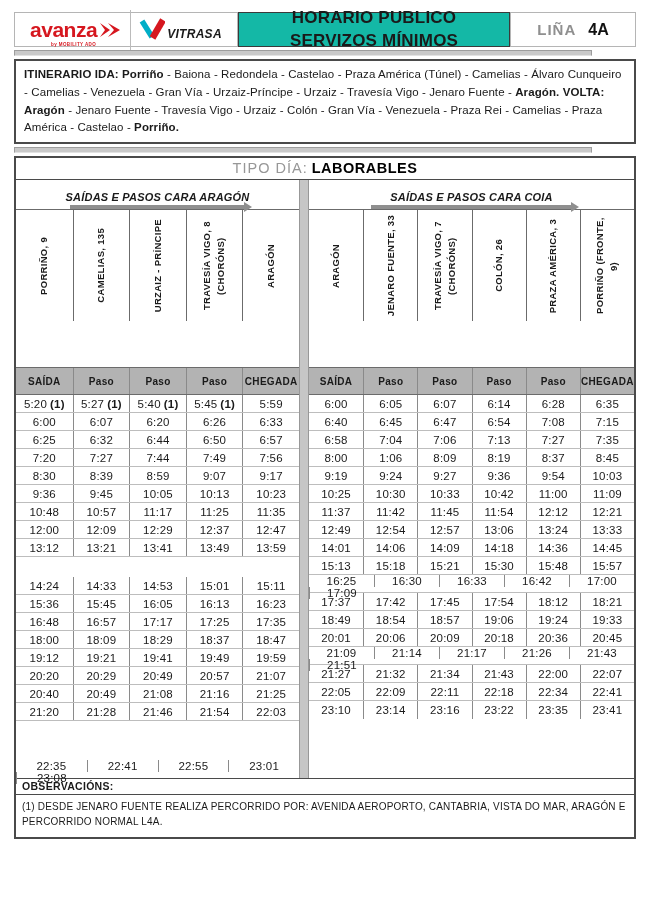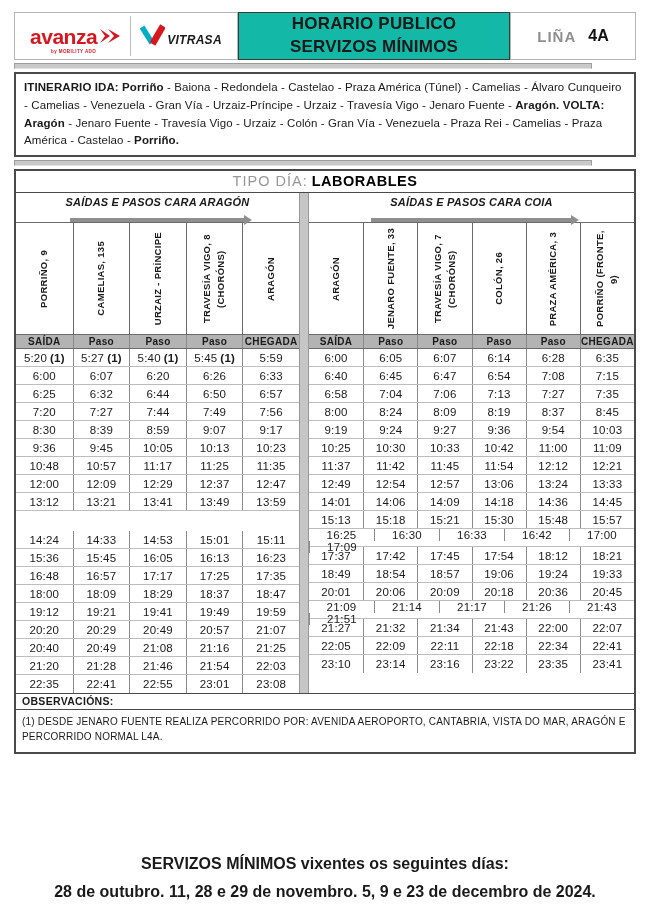--- a/index.html
+++ b/index.html
@@ -1,21 +1,21 @@
 <!DOCTYPE html>
 <html><head>
 <meta charset="utf-8">
 <style>
   * { box-sizing: border-box; margin: 0; padding: 0; }
   html, body { width: 650px; height: 919px; background: #ffffff; overflow: hidden; }
   body { font-family: "Liberation Sans", sans-serif; color: #1a1a1a; }
   .page { padding: 12px 14px 0 14px; width: 650px; }
 
   
-  .header { display: flex; height: 48px; }
+  .header { display: flex; height: 35px; }
   .logo-box { width: 224px; border: 1px solid #b5b5b5; background: #fff; display: flex; align-items: center; justify-content: center; gap: 8px; }
   .avanza { position: relative; display: flex; align-items: center; }
   .avanza-text { font-weight: bold; font-size: 21px; letter-spacing: -0.5px; line-height: 1; }
   .avanza-tagline { position: absolute; right: 26px; bottom: -7px; font-size: 4.5px; font-weight: bold; letter-spacing: 0.4px; }
   .logo-divider { width: 1px; height: 40px; background: #bbb; }
   .vitrasa { display: flex; align-items: flex-end; gap: 2px; }
   .vitrasa-text { font-weight: bold; font-style: italic; font-size: 12px; letter-spacing: 0.3px; padding-bottom: 2px; }
   .title-box { flex: 1; background: #14b8a6; border: 1px solid #3a3a3a; display: flex; flex-direction: column; align-items: center; justify-content: center; }
   .title-box div { font-weight: bold; font-size: 17px; letter-spacing: 0.2px; line-height: 1.35; }
   .lina-box { width: 126px; border: 1px solid #b5b5b5; display: flex; align-items: center; justify-content: center; gap: 12px; }
@@ -33,32 +33,32 @@
   .tipo-row { border-bottom: 1px solid #4a4a4a; text-align: center; padding: 2px 0 3px 0; font-size: 14.5px; }
   .tipo-label { color: #979797; letter-spacing: 1px; }
   .tipo-value { color: #000; font-weight: bold; letter-spacing: 0.5px; }
 
   .tables-wrap { display: flex; align-items: stretch; }
   .tside { display: flex; flex-direction: column; }
   .tside.left { width: 283px; }
   .tside.right { flex: 1; }
   .vdivider { width: 10px; background: #c6c6c6; border-left: 1px solid #989898; border-right: 1px solid #989898; }
 
-  .section-header { height: 29px; display: flex; flex-direction: column; align-items: center; justify-content: space-between; padding-top: 3px; }
+  .section-header { height: 29px; display: flex; flex-direction: column; align-items: center; justify-content: flex-end; padding-top: 3px; }
   .section-title { font-style: italic; font-weight: bold; font-size: 11px; letter-spacing: 0.2px; }
   .section-arrow { position: relative; height: 4px; background: #8f8f8f; width: 62%; margin-top: 2px; }
   .section-arrow::after { content: ""; position: absolute; right: -7px; top: -3px; border-left: 8px solid #8f8f8f; border-top: 5px solid transparent; border-bottom: 5px solid transparent; }
 
   .grid-row { display: grid; }
   .stops-row { height: 112px; border-top: 1px solid #6b6b6b; }
   .stop-cell { display: flex; align-items: center; justify-content: center; border-left: 1px solid #6b6b6b; overflow: hidden; }
   .stop-cell:first-child { border-left: none; }
   .stop-cell span { writing-mode: vertical-rl; transform: rotate(180deg); font-weight: bold; font-size: 9.5px; letter-spacing: 0.3px; line-height: 1.5; text-align: center; max-height: 104px; }
 
-  .label-row { height: 15px; background: #b3b3b3; border-top: 1px solid #6b6b6b; border-bottom: 1px solid #6b6b6b; }
+  .label-row { height: 28px; background: #b3b3b3; border-top: 1px solid #6b6b6b; border-bottom: 1px solid #6b6b6b; margin-top: 46px; }
   .label-cell { display: flex; align-items: center; justify-content: center; font-weight: bold; font-size: 10px; letter-spacing: 0.3px; border-left: 1px solid #8a8a8a; }
   .label-cell:first-child { border-left: none; }
 
   .time-row { height: 18px; border-bottom: 1px solid #bdbdbd; }
   .time-row:last-child { border-bottom: none; }
   .time-cell { display: flex; align-items: center; justify-content: center; font-size: 11.5px; letter-spacing: 0.2px; border-left: 1px solid #8a8a8a; }
   .time-cell:first-child { border-left: none; }
   .time-cell b { margin-left: 3px; }
 
   .obs-row { border-top: 1px solid #4a4a4a; border-bottom: 1px solid #4a4a4a; padding: 1px 6px 2px 6px; font-weight: bold; font-size: 10.5px; letter-spacing: 0.3px; }
@@ -259,21 +259,21 @@
               <div class="time-cell">21:16</div>
               <div class="time-cell">21:25</div>
             </div>
             <div class="grid-row time-row" style="grid-template-columns: repeat(5, 1fr);">
               <div class="time-cell">21:20</div>
               <div class="time-cell">21:28</div>
               <div class="time-cell">21:46</div>
               <div class="time-cell">21:54</div>
               <div class="time-cell">22:03</div>
             </div>
-            <div class="grid-row time-row" style="grid-template-columns: repeat(5, 1fr);">
+            <div class="grid-row time-row" style="grid-template-columns: repeat(4, 1fr); margin-top: 39px;">
               <div class="time-cell">22:35</div>
               <div class="time-cell">22:41</div>
               <div class="time-cell">22:55</div>
               <div class="time-cell">23:01</div>
               <div class="time-cell">23:08</div>
             </div>
           </div>
       </div>
 
       <div class="vdivider"></div>
@@ -331,21 +331,21 @@
             <div class="grid-row time-row" style="grid-template-columns: repeat(6, 1fr);">
               <div class="time-cell">6:58</div>
               <div class="time-cell">7:04</div>
               <div class="time-cell">7:06</div>
               <div class="time-cell">7:13</div>
               <div class="time-cell">7:27</div>
               <div class="time-cell">7:35</div>
             </div>
             <div class="grid-row time-row" style="grid-template-columns: repeat(6, 1fr);">
               <div class="time-cell">8:00</div>
-              <div class="time-cell">8:24</div>
+              <div class="time-cell">1:06</div>
               <div class="time-cell">8:09</div>
               <div class="time-cell">8:19</div>
               <div class="time-cell">8:37</div>
               <div class="time-cell">8:45</div>
             </div>
             <div class="grid-row time-row" style="grid-template-columns: repeat(6, 1fr);">
               <div class="time-cell">9:19</div>
               <div class="time-cell">9:24</div>
               <div class="time-cell">9:27</div>
               <div class="time-cell">9:36</div>

